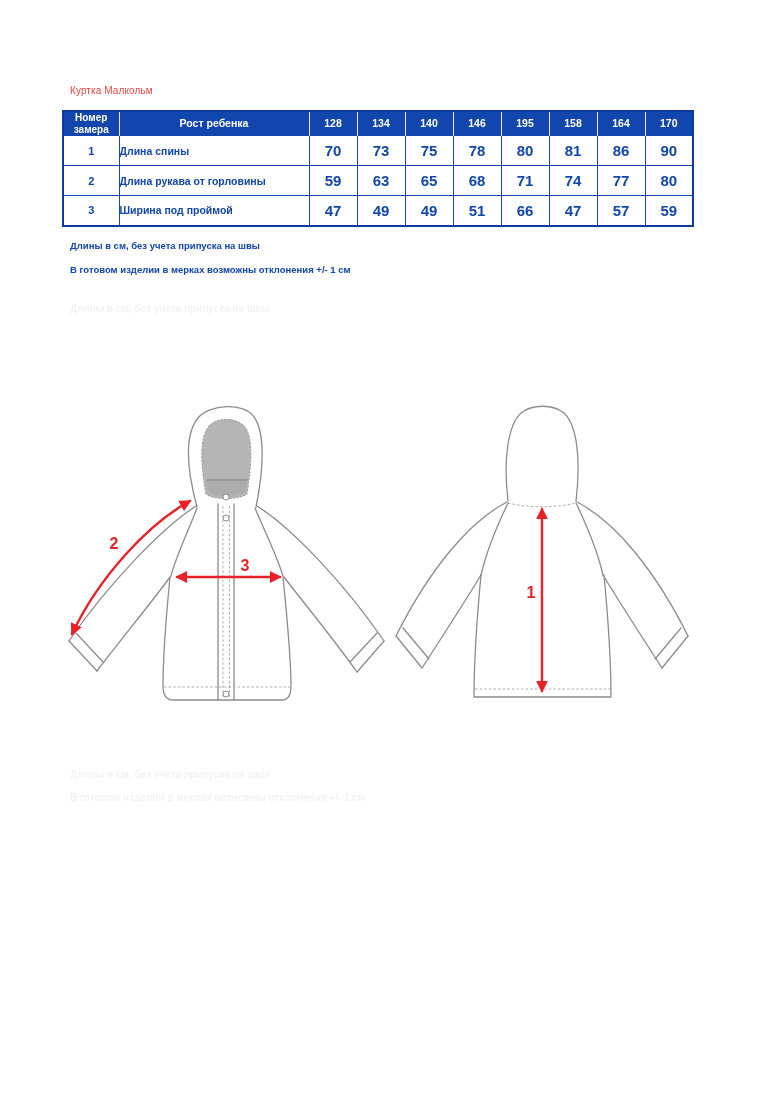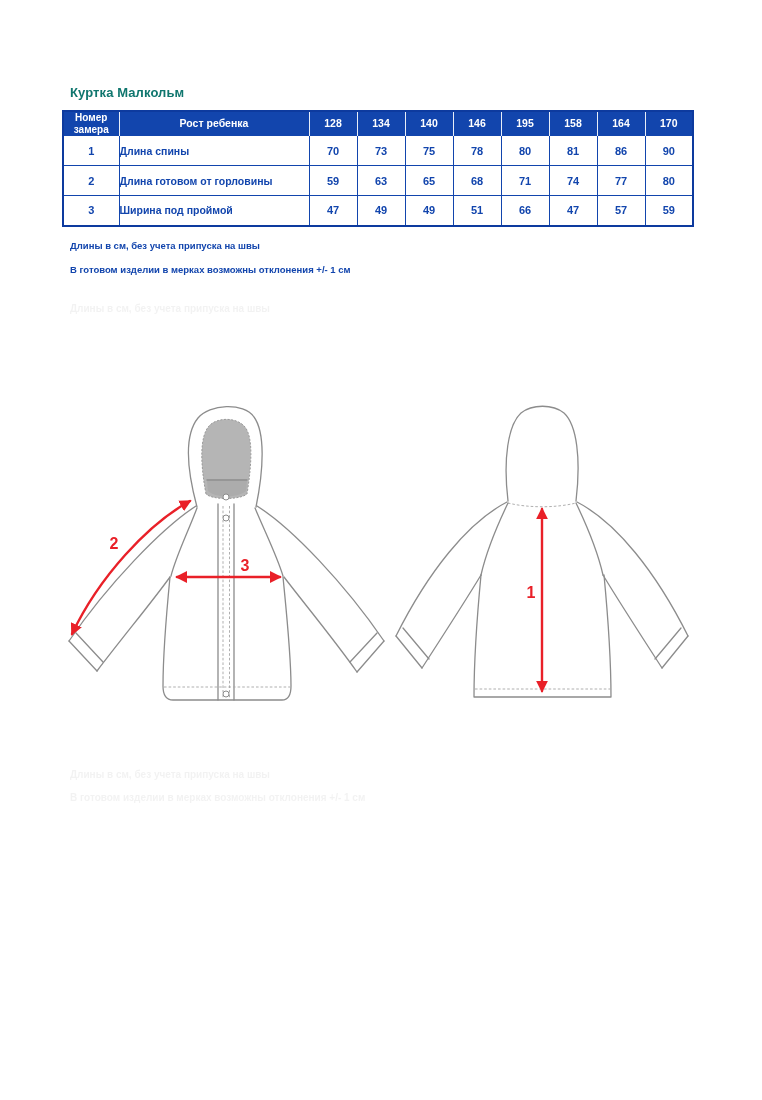--- a/index.html
+++ b/index.html
@@ -1,31 +1,31 @@
 <!DOCTYPE html>
 <html><head>
 <meta charset="utf-8">
 <style>
   html,body{margin:0;padding:0;background:#ffffff;}
   body{font-family:"Liberation Sans", sans-serif; -webkit-font-smoothing:antialiased;}
   .page{position:relative;width:762px;height:1100px;background:#fff;overflow:hidden;}
 
-  .doc-title{position:absolute;left:70px;top:85px;font-size:13px;font-weight:700;color:#0f766e;letter-spacing:.1px;}
+  .doc-title{position:absolute;left:70px;top:85px;font-size:10px;font-weight:400;color:#ef4444;letter-spacing:.1px;}
 
   table.size-table{position:absolute;left:62px;top:110px;border-collapse:collapse;table-layout:fixed;
     border:2px solid #0d3a9e;color:#1245ad;}
   table.size-table col.c-num{width:56px;}
   table.size-table col.c-label{width:190px;}
   table.size-table col.c-size{width:48px;}
   table.size-table thead tr{height:21px;margin-left:42px;}
   table.size-table tbody tr{height:30px;}
   table.size-table th{background:#1245ad;color:#ffffff;font-weight:700;font-size:10.5px;
     border-left:1px solid rgba(255,255,255,.9);padding:0 2px;line-height:1.15;}
   table.size-table th:first-child{border-left:none;font-size:10px;}
-  table.size-table td{border:1px solid #1245ad;text-align:center;font-weight:700;font-size:11px;
+  table.size-table td{border:1px solid #1245ad;text-align:center;font-weight:700;font-size:15px;
     background:#fff;padding:0;}
   table.size-table td.row-label{text-align:left;font-size:10.5px;}
   table.size-table td.row-num{font-size:11px;}
 
   .note{position:absolute;left:70px;color:#1245ad;font-size:9.5px;font-weight:600;}
   .note-1{top:240px;}
   .note-2{top:264px;}
 
   .ghost{position:absolute;left:70px;color:rgba(90,90,95,0.08);font-size:10px;font-weight:600;
     filter:blur(0.3px);white-space:nowrap;}
@@ -84,21 +84,21 @@
         <td>73</td>
         <td>75</td>
         <td>78</td>
         <td>80</td>
         <td>81</td>
         <td>86</td>
         <td>90</td>
       </tr>
       <tr>
         <td class="row-num">2</td>
-        <td class="row-label">Длина готовом от горловины</td>
+        <td class="row-label">Длина рукава от горловины</td>
         <td>59</td>
         <td>63</td>
         <td>65</td>
         <td>68</td>
         <td>71</td>
         <td>74</td>
         <td>77</td>
         <td>80</td>
       </tr>
       <tr>

